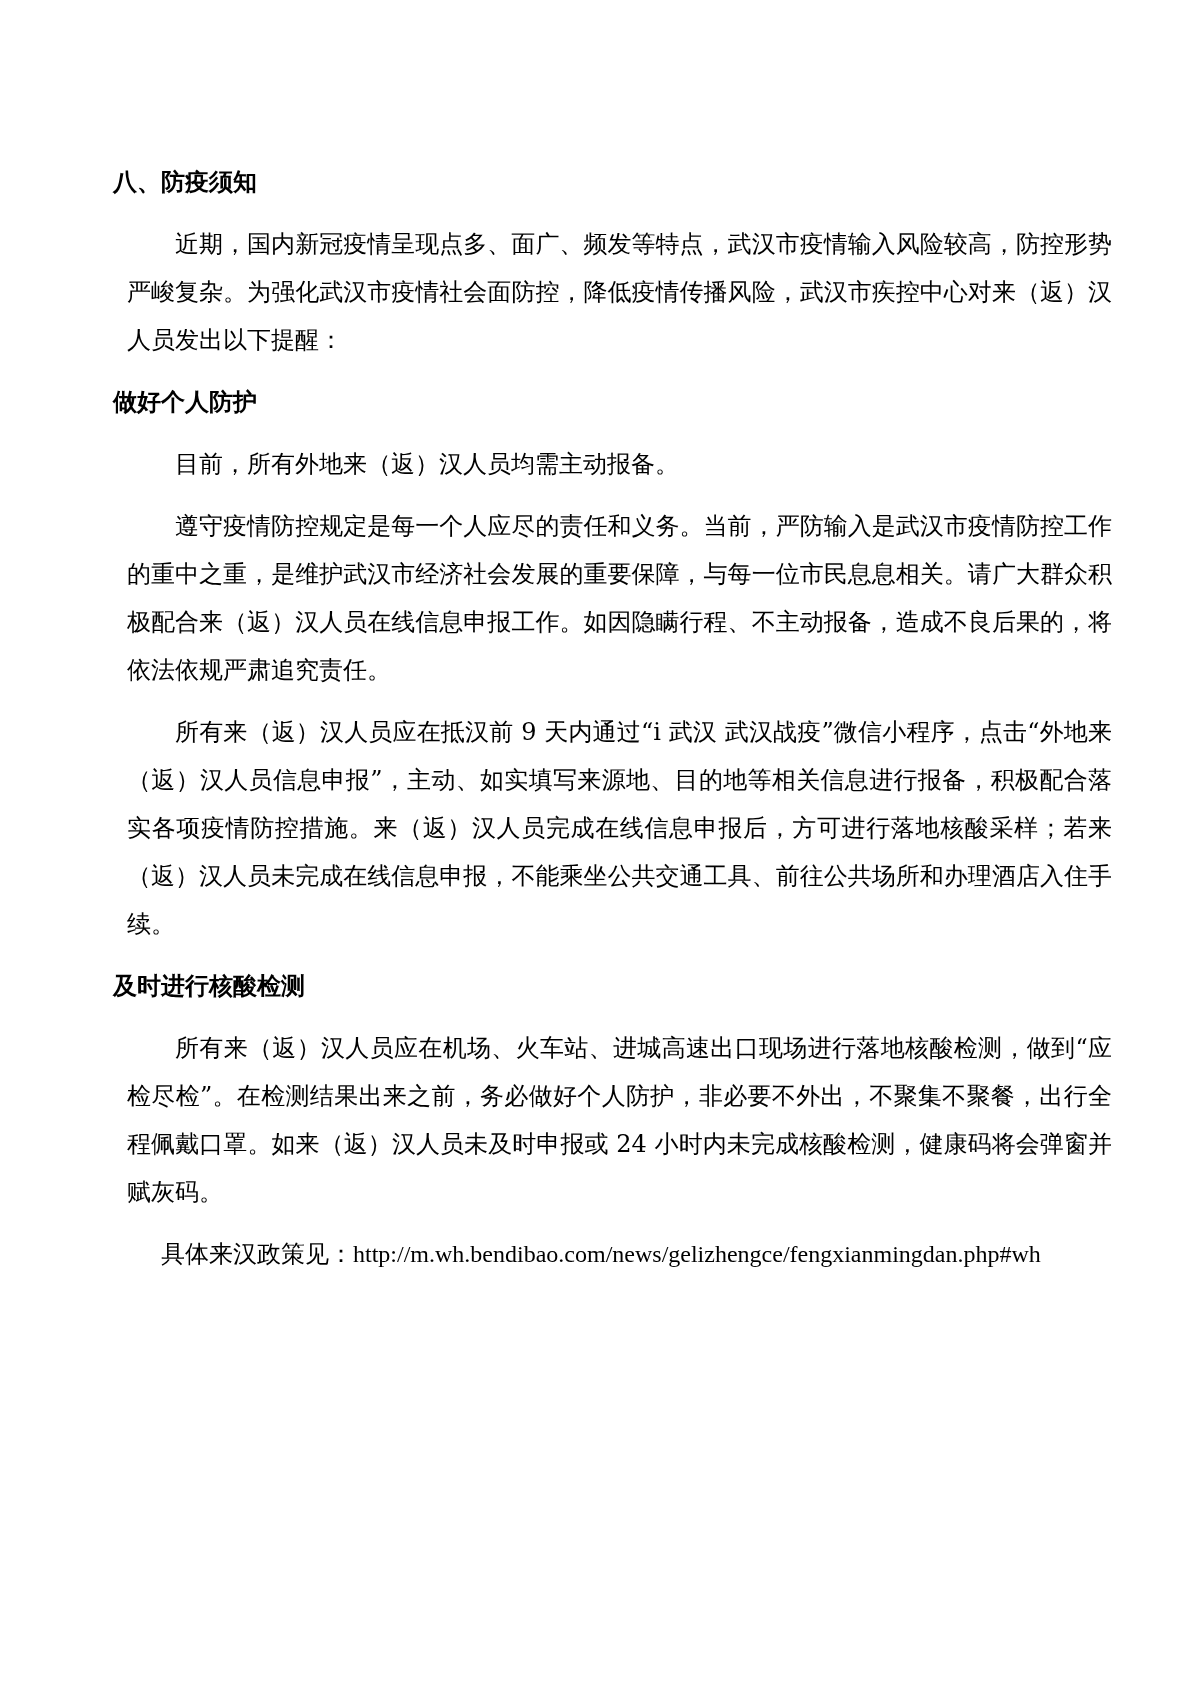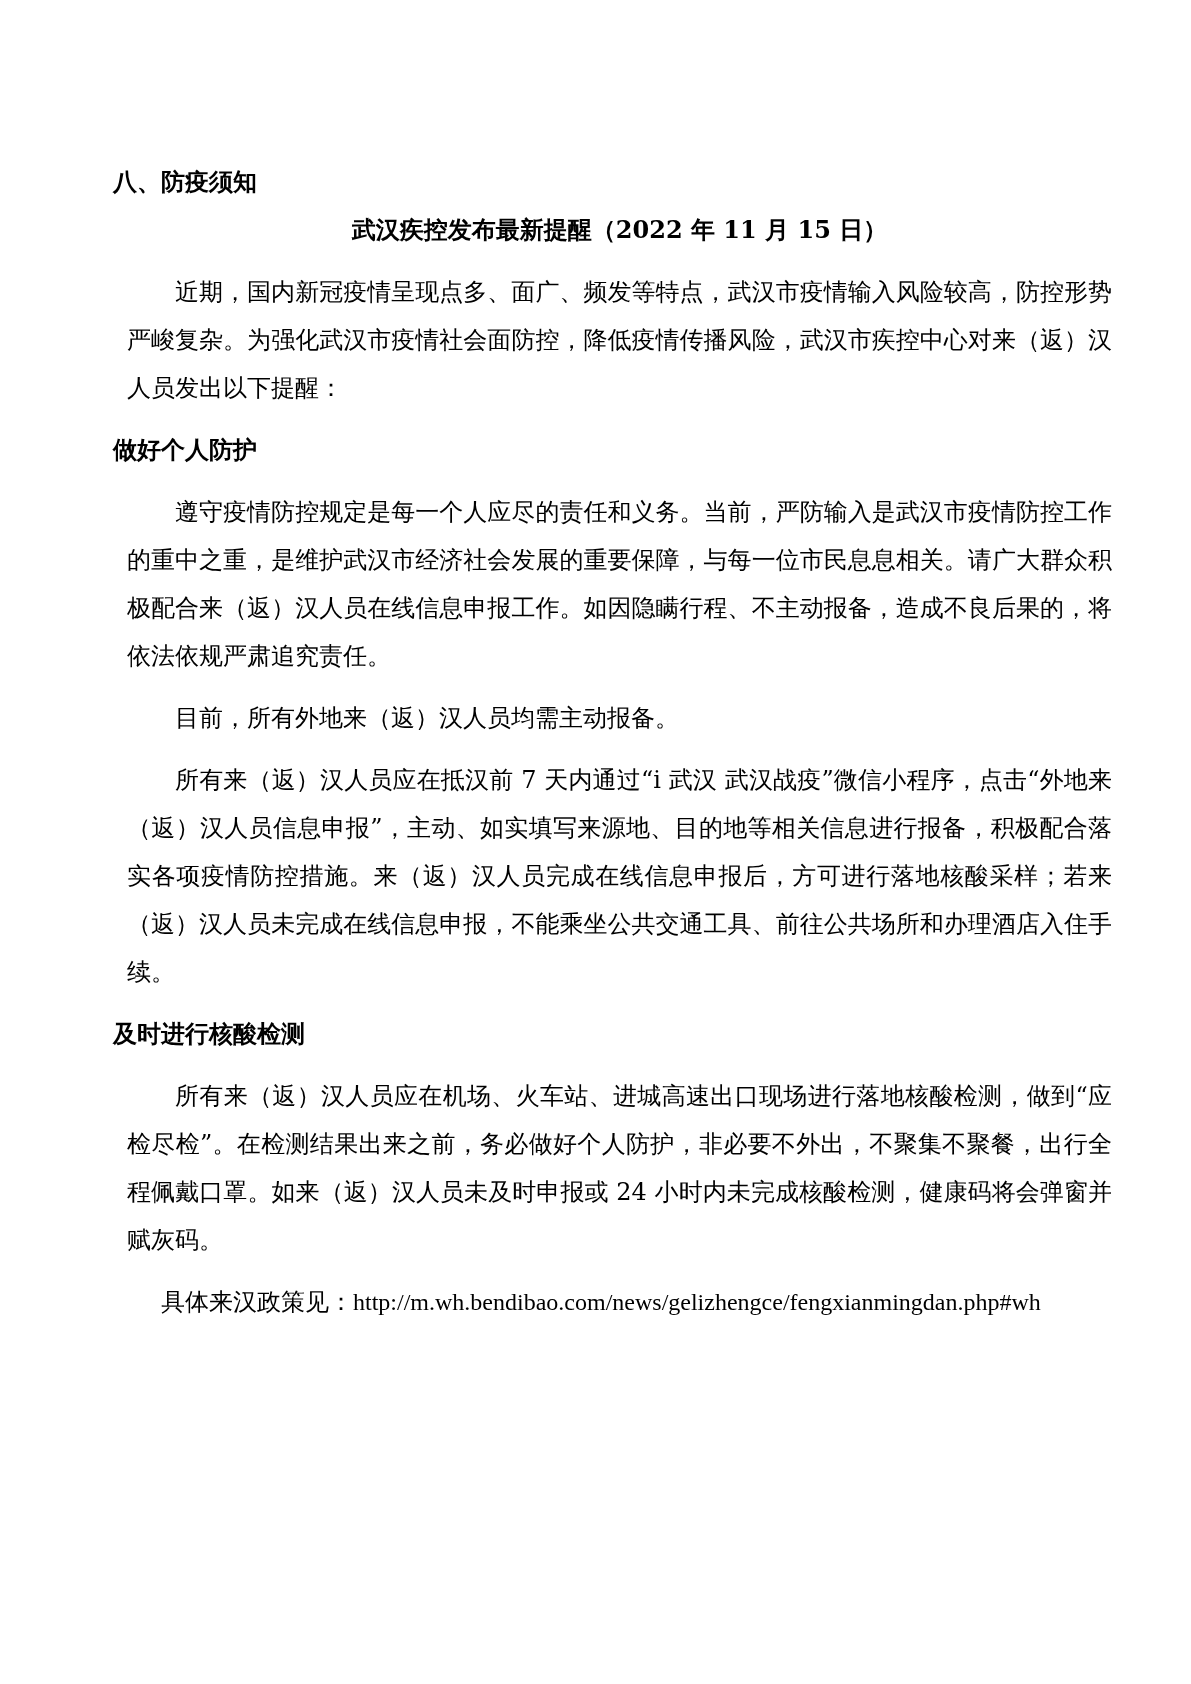--- a/index.html
+++ b/index.html
@@ -61,32 +61,31 @@
     color: #14532d;
   }
 </style>
 </head>
 <body>
 
 <div class="page">
 
   <h1 class="sec-heading">八、防疫须知</h1>
 
-  <h2 class="doc-title">武汉疾控发布最新提醒（2022 年 11 月 15 日）</h2>
 
   <p class="para">近期，国内新冠疫情呈现点多、面广、频发等特点，武汉市疫情输入风险较高，防控形势严峻复杂。为强化武汉市疫情社会面防控，降低疫情传播风险，武汉市疾控中心对来（返）汉人员发出以下提醒：</p>
 
   <h3 class="sub-heading">做好个人防护</h3>
 
+  <p class="para">目前，所有外地来（返）汉人员均需主动报备。</p>
+
   <p class="para">遵守疫情防控规定是每一个人应尽的责任和义务。当前，严防输入是武汉市疫情防控工作的重中之重，是维护武汉市经济社会发展的重要保障，与每一位市民息息相关。请广大群众积极配合来（返）汉人员在线信息申报工作。如因隐瞒行程、不主动报备，造成不良后果的，将依法依规严肃追究责任。</p>
 
-  <p class="para">目前，所有外地来（返）汉人员均需主动报备。</p>
 
-
-  <p class="para">所有来（返）汉人员应在抵汉前 7 天内通过“i 武汉  武汉战疫”微信小程序，点击“外地来（返）汉人员信息申报”，主动、如实填写来源地、目的地等相关信息进行报备，积极配合落实各项疫情防控措施。来（返）汉人员完成在线信息申报后，方可进行落地核酸采样；若来（返）汉人员未完成在线信息申报，不能乘坐公共交通工具、前往公共场所和办理酒店入住手续。</p>
+  <p class="para">所有来（返）汉人员应在抵汉前 9 天内通过“i 武汉  武汉战疫”微信小程序，点击“外地来（返）汉人员信息申报”，主动、如实填写来源地、目的地等相关信息进行报备，积极配合落实各项疫情防控措施。来（返）汉人员完成在线信息申报后，方可进行落地核酸采样；若来（返）汉人员未完成在线信息申报，不能乘坐公共交通工具、前往公共场所和办理酒店入住手续。</p>
 
   <h3 class="sub-heading">及时进行核酸检测</h3>
 
   <p class="para">所有来（返）汉人员应在机场、火车站、进城高速出口现场进行落地核酸检测，做到“应检尽检”。在检测结果出来之前，务必做好个人防护，非必要不外出，不聚集不聚餐，出行全程佩戴口罩。如来（返）汉人员未及时申报或 24 小时内未完成核酸检测，健康码将会弹窗并赋灰码。</p>
 
 
 
   <p class="policy-line"><span>具体来汉政策见：</span><span class="policy-url">http://m.wh.bendibao.com/news/gelizhengce/fengxianmingdan.php#wh</span></p>
 
   <div class="page-number">16</div>

